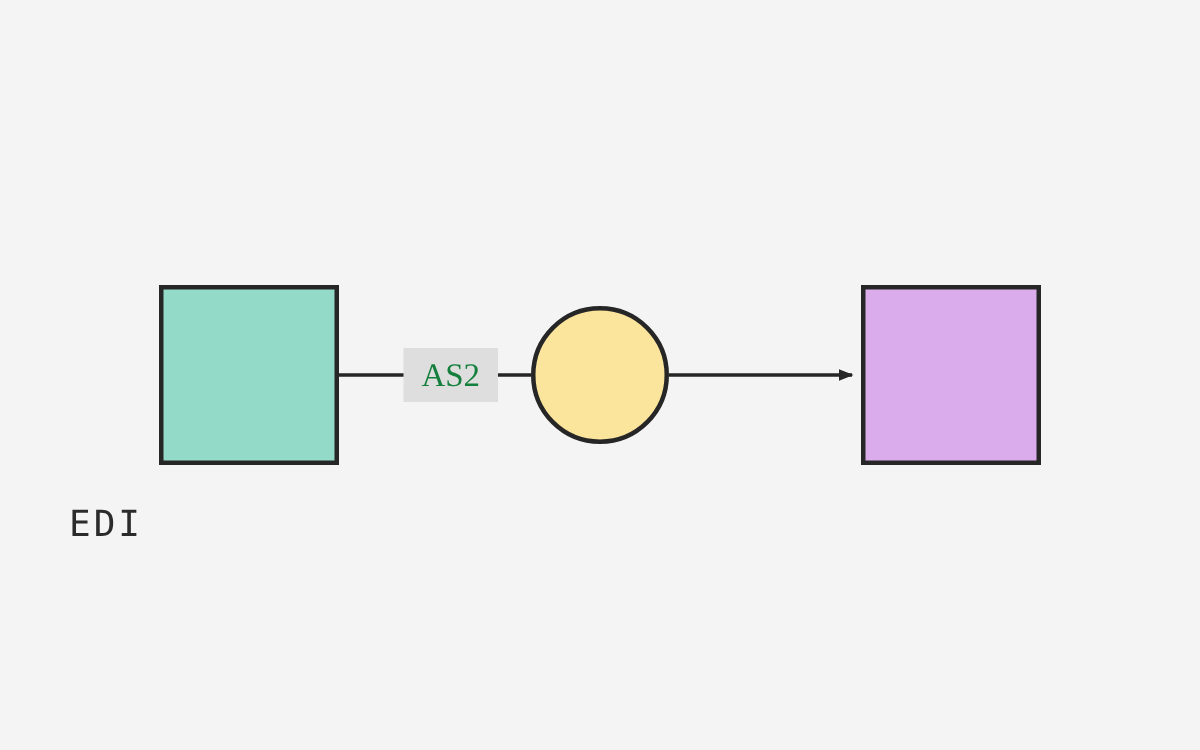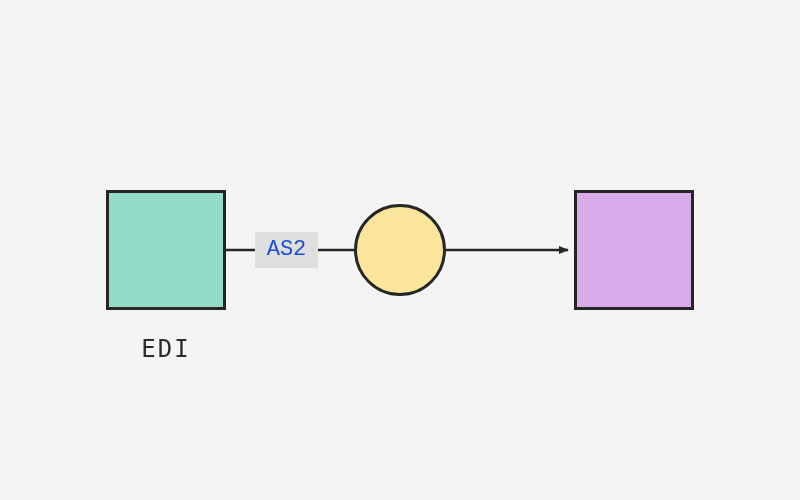--- a/index.html
+++ b/index.html
@@ -44,21 +44,20 @@
     left: 354px;
     top: 204px;
     width: 92px;
     height: 92px;
     background: #fbe49b;
     border: 3px solid #262626;
     border-radius: 50%;
   }
   .node-caption {
     position: absolute;
-    text-align: center;
     font-family: "DejaVu Sans Mono", monospace;
     font-size: 24px;
     letter-spacing: 2px;
     color: #2b2b2b;
     white-space: nowrap;
   }
   #node-edi-caption {
     left: 46px;
     top: 335px;
     width: 240px;
@@ -70,27 +69,27 @@
   }
   #edge-layer {
     position: absolute;
     left: 0;
     top: 0;
     width: 800px;
     height: 500px;
   }
   #edge-label-as2 {
     position: absolute;
-    left: 255px;
+    left: 269px;
     top: 232px;
     width: 63px;
     height: 36px;
     background: #dedede;
-    color: #1d4ed8;
-    font-family: Liberation Mono, monospace;
+    color: #15803d;
+    font-family: Liberation Serif, serif;
     font-size: 22px;
     line-height: 36px;
     text-align: center;
     white-space: nowrap;
   }
 </style>
 </head>
 <body>
 
 <div id="diagram-canvas">

